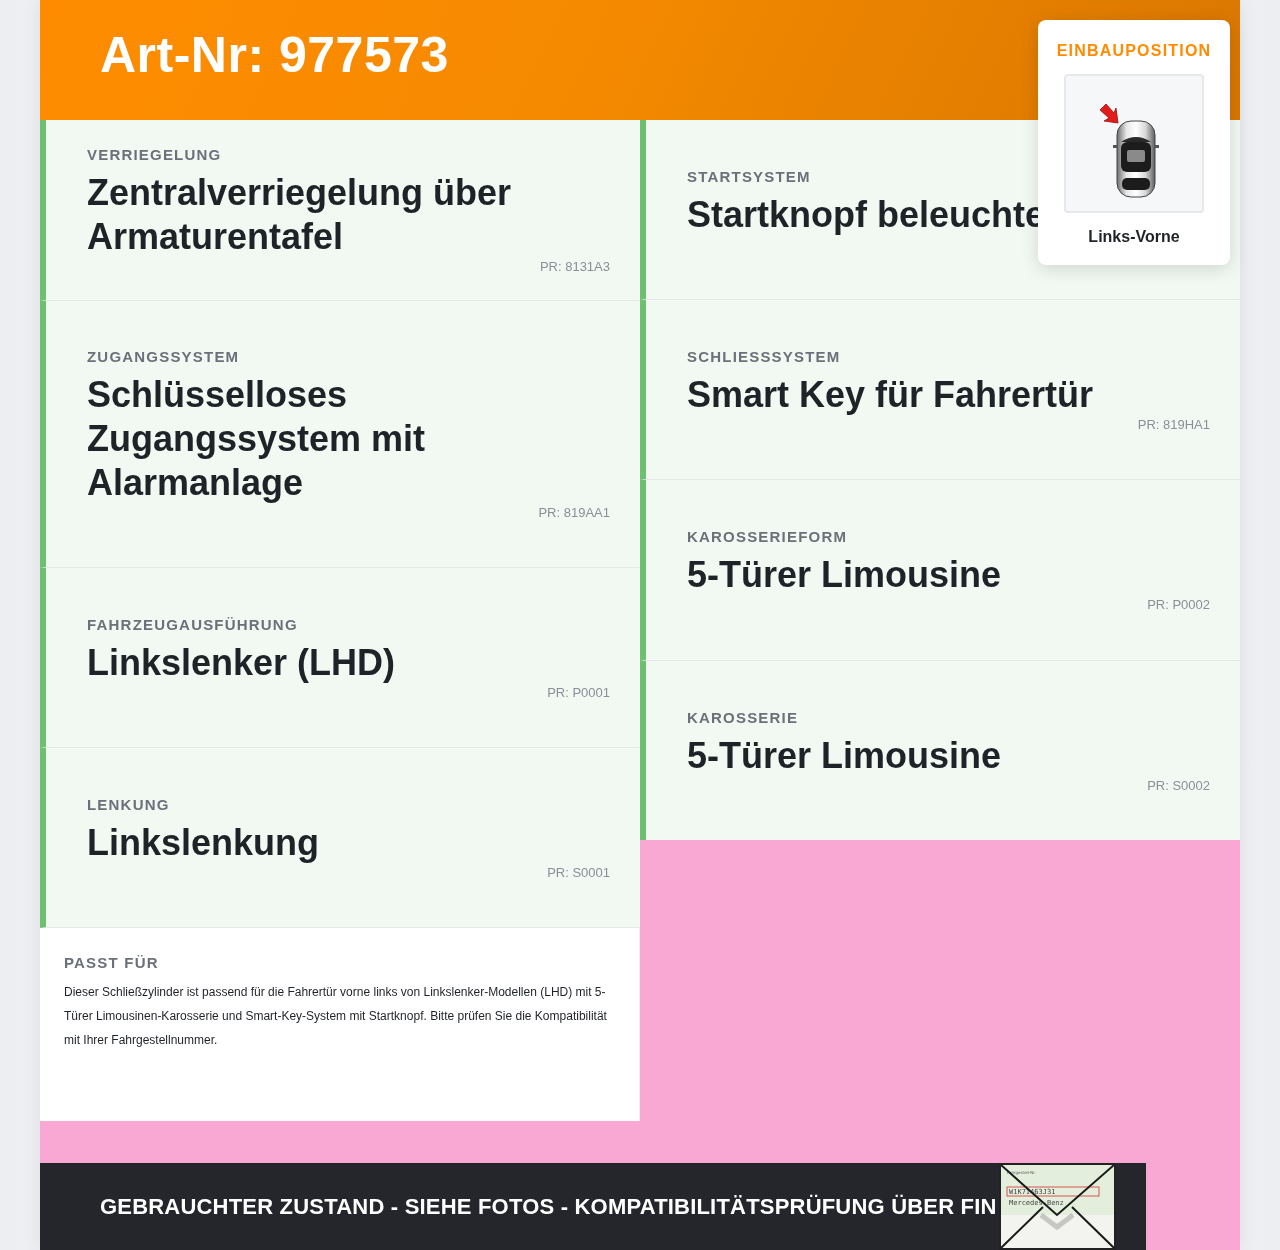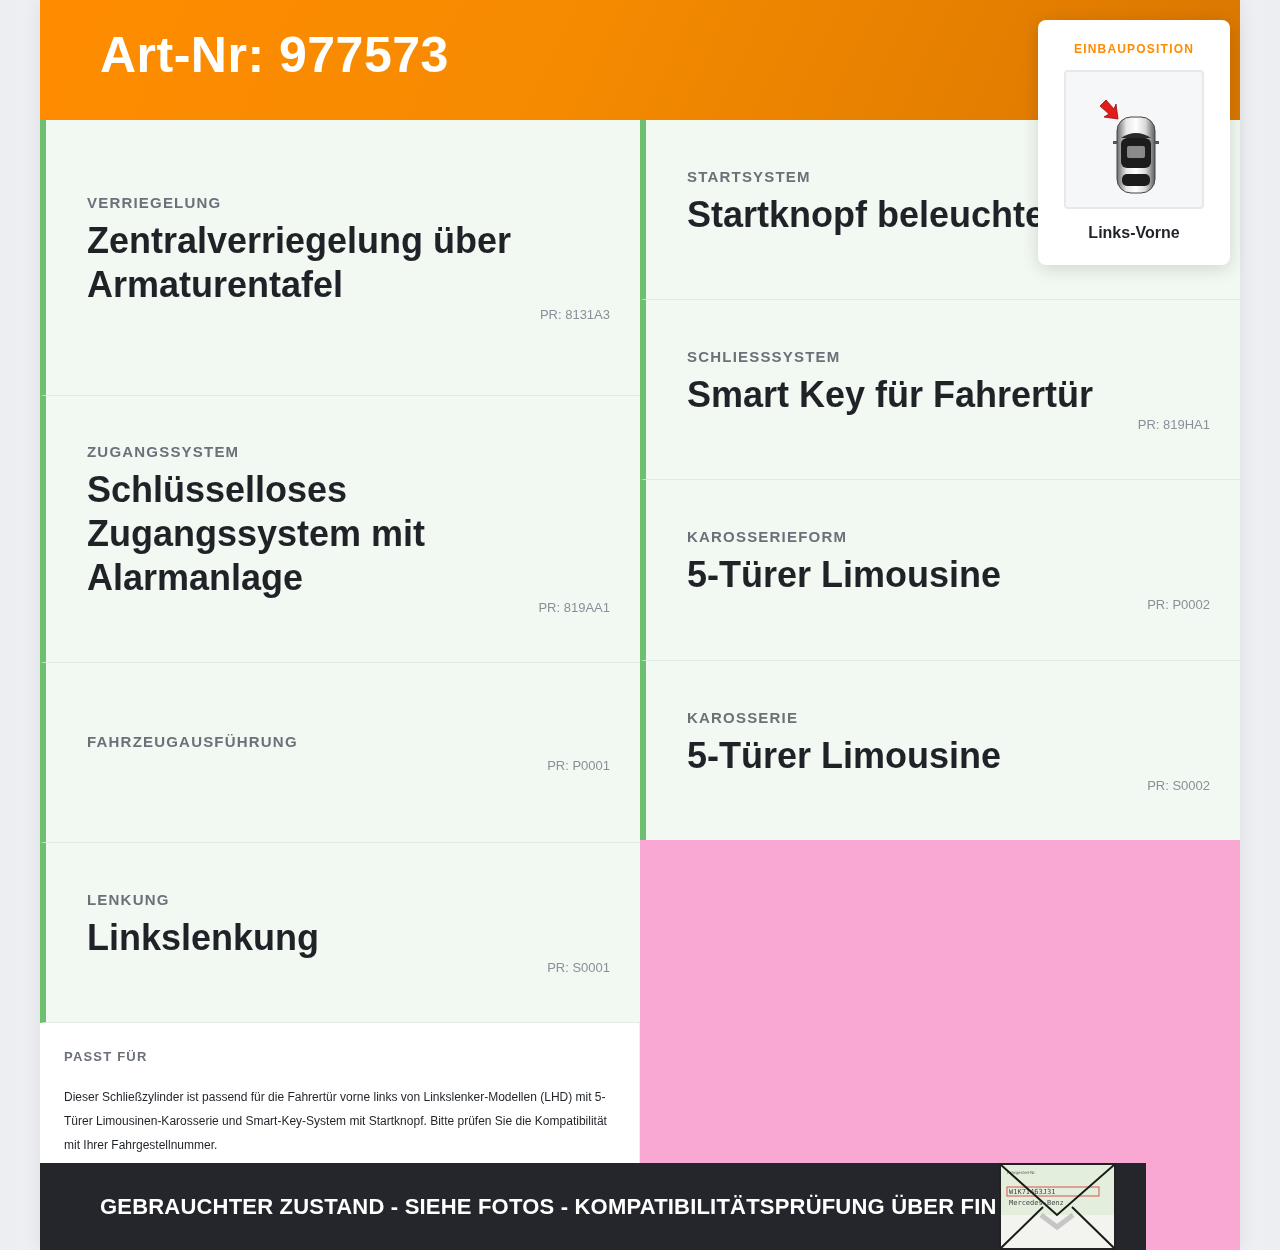--- a/index.html
+++ b/index.html
@@ -42,21 +42,21 @@
       font-size: 36px; font-weight: 700; color: #1f2328; line-height: 44px;
     }
     .spec .pr {
       font-size: 13px; color: #8a8f98;  text-align: right;
     }
     .fits {
       padding: 26px 24px 0 24px; height: 193px; background: #ffffff;
       border-right: 1px solid #eceef0;
     }
     .fits .label {
-      font-size: 13px; font-weight: 700; color: #6b7079; letter-spacing: 1.2px; margin-bottom: 21px;
+      font-size: 15px; font-weight: 700; color: #6b7079; letter-spacing: 1.2px; margin-bottom: 9px;
     }
     .fits .text {
       font-size: 12px; font-weight: 400; color: #1f2328; line-height: 24px; width: 545px;
     }
     .footer {
       position: absolute; left: 0; top: 1163px; width: 1106px; height: 87px;
       background: #24262b;
       display: flex; align-items: center; padding-left: 60px;
     }
     .footer .text {
@@ -68,21 +68,21 @@
       border: 2px solid #222;
       overflow: hidden;
     }
     .pos-card {
       position: absolute; left: 998px; top: 20px; width: 192px; height: 245px;
       background: #ffffff; border-radius: 8px;
       box-shadow: 0 4px 18px rgba(0,0,0,0.14);
       display: flex; flex-direction: column; align-items: center;
     }
     .pos-card .title {
-      margin-top: 22px; font-size: 12px; font-weight: 700; color: #ff8c00; letter-spacing: 1.2px; text-align: right;
+      margin-top: 22px; font-size: 16px; font-weight: 700; color: #ff8c00; letter-spacing: 1.2px; text-align: right;
     }
     .pos-card .img {
       margin-top: 14px; width: 140px; height: 139px;
       background: #f6f7f9; border: 2px solid #e6e8ec; border-radius: 4px;
       position: relative;
     }
     .pos-card .caption {
       margin-top: 15px; font-size: 16px; font-weight: 700; color: #1f2328;
     }
   </style>
@@ -90,32 +90,33 @@
 <body>
 
 <div class="page">
 
   <div class="header">
     <h1>Art-Nr: 977573</h1>
   </div>
 
   <div class="columns">
     <div class="col">
-      <div class="spec" style="height:276px">
+      <div class="spec" style="height:181px">
         <div class="label">VERRIEGELUNG</div>
         <div class="value">Zentralverriegelung über Armaturentafel</div>
         <div class="pr">PR: 8131A3</div>
       </div>
       <div class="spec" style="height:267px">
         <div class="label">ZUGANGSSYSTEM</div>
         <div class="value">Schlüsselloses Zugangssystem mit Alarmanlage</div>
         <div class="pr">PR: 819AA1</div>
       </div>
       <div class="spec" style="height:180px">
         <div class="label">FAHRZEUGAUSFÜHRUNG</div>
+        <div class="value">Linkslenker (LHD)</div>
         <div class="pr">PR: P0001</div>
       </div>
       <div class="spec" style="height:180px">
         <div class="label">LENKUNG</div>
         <div class="value">Linkslenkung</div>
         <div class="pr">PR: S0001</div>
       </div>
       <div class="fits">
         <div class="label">PASST FÜR</div>
         <div class="text">Dieser Schließzylinder ist passend für die Fahrertür vorne links von Linkslenker-Modellen (LHD) mit 5-Türer Limousinen-Karosserie und Smart-Key-System mit Startknopf. Bitte prüfen Sie die Kompatibilität mit Ihrer Fahrgestellnummer.</div>

